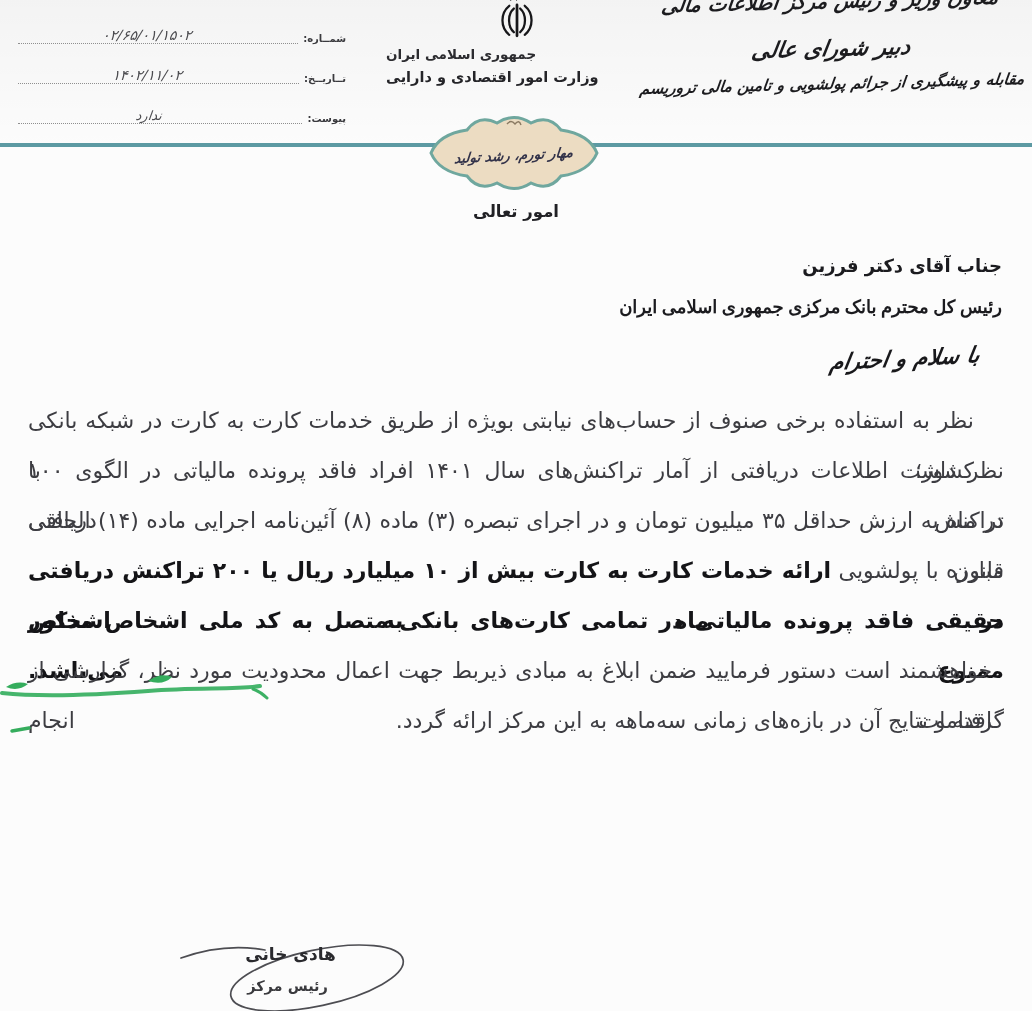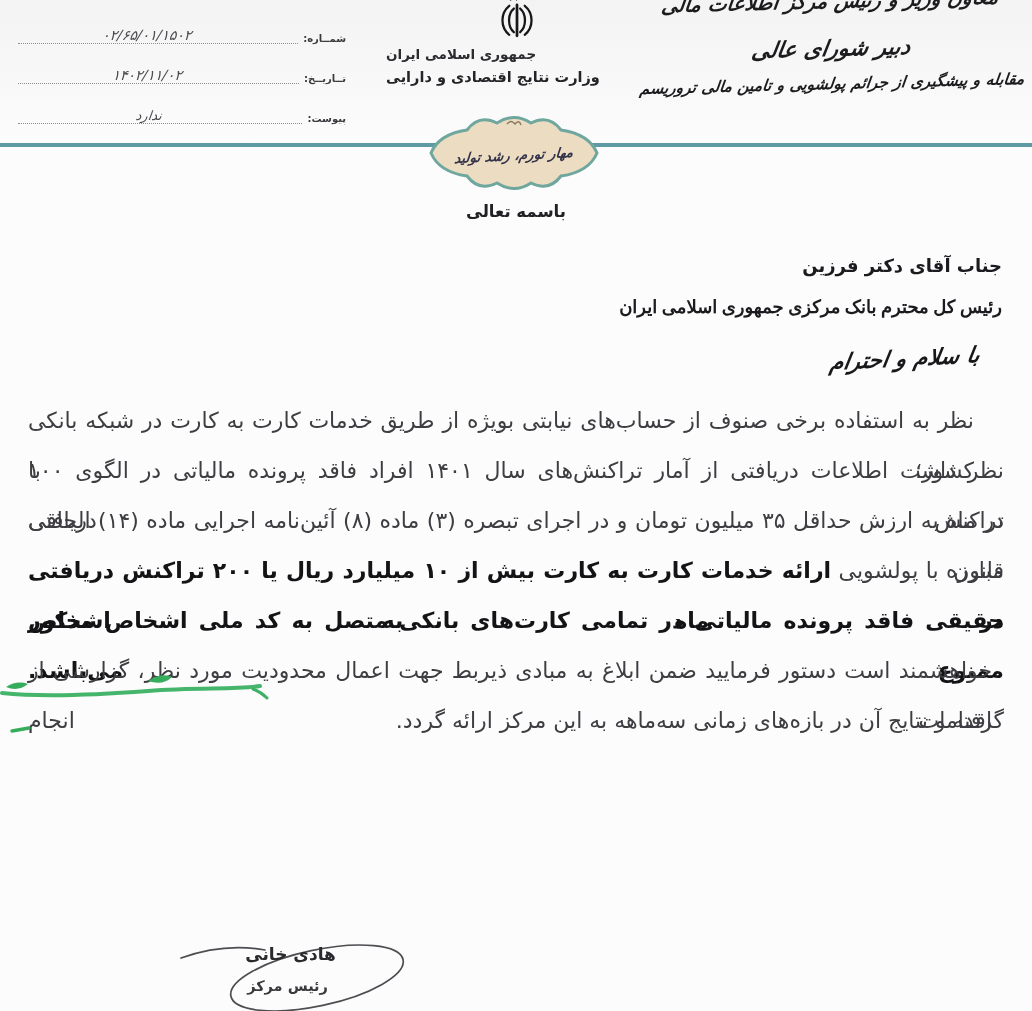--- a/index.html
+++ b/index.html
@@ -109,39 +109,39 @@
       <g fill="none" stroke="#17171a" stroke-linecap="round">
         <path d="M36 13 q6 -11 13 -1 q6 -11 13 -1" stroke-width="3.4"></path>
         <path d="M50 24 L50 92" stroke-width="6"></path>
         <path d="M43 32 C29 44 29 72 43 84" stroke-width="5"></path>
         <path d="M57 32 C71 44 71 72 57 84" stroke-width="5"></path>
         <path d="M33 26 C13 42 13 74 33 90" stroke-width="5"></path>
         <path d="M67 26 C87 42 87 74 67 90" stroke-width="5"></path>
       </g>
     </svg>
     <div class="country">جمهوری اسلامی ایران</div>
-    <div class="ministry">وزارت نتایج اقتصادی و دارایی</div>
+    <div class="ministry">وزارت امور اقتصادی و دارایی</div>
   </div>
 
   <div class="right-head">
     <div class="rh1">معاون وزیر و رئیس مرکز اطلاعات مالی</div>
     <div class="rh2">دبیر شورای عالی</div>
     <div class="rh3">مقابله و پیشگیری از جرائم پولشویی و تامین مالی تروریسم</div>
   </div>
 
   <div class="stamp">
     <svg width="182" height="90" viewBox="0 0 182 90">
       <path d="M8,45 Q16,26 44,22 Q56,6 74,15 Q91,4 108,15 Q126,6 138,22 Q166,26 174,45
                Q166,64 138,68 Q126,84 108,75 Q91,86 74,75 Q56,84 44,68 Q16,64 8,45 Z" fill="#ecdcc2" stroke="#6fa79e" stroke-width="3"></path>
       <path d="M84,16 q4,-5 8,0 q4,-5 6,1" fill="none" stroke="#8a7a62" stroke-width="1.4"></path>
     </svg>
     <div class="stamp-text">مهار تورم، رشد تولید</div>
   </div>
 
-  <div class="basmala">باسمه تعالی</div>
+  <div class="basmala">امور تعالی</div>
 
   <div class="addr1">جناب آقای دکتر فرزین</div>
   <div class="addr2">رئیس کل محترم بانک مرکزی جمهوری اسلامی ایران</div>
   <div class="salutation">با سلام و احترام</div>
 
   <div class="letter-body">
       <div class="para">
         <div class="bline just" style="padding-right: 30px;"><span>نظر به استفاده برخی صنوف از حساب‌های نیابتی بویژه از طریق خدمات کارت به کارت در شبکه بانکی کشور؛ با</span></div>
         <div class="bline just"><span>نظر داشت اطلاعات دریافتی از آمار تراکنش‌های سال ۱۴۰۱ افراد فاقد پرونده مالیاتی در الگوی ۱۰۰ تراکنش دریافتی</span></div>
         <div class="bline just"><span>در ماه به ارزش حداقل ۳۵ میلیون تومان و در اجرای تبصره (۳) ماده (۸) آئین‌نامه اجرایی ماده (۱۴) الحاقی قانون</span></div>

